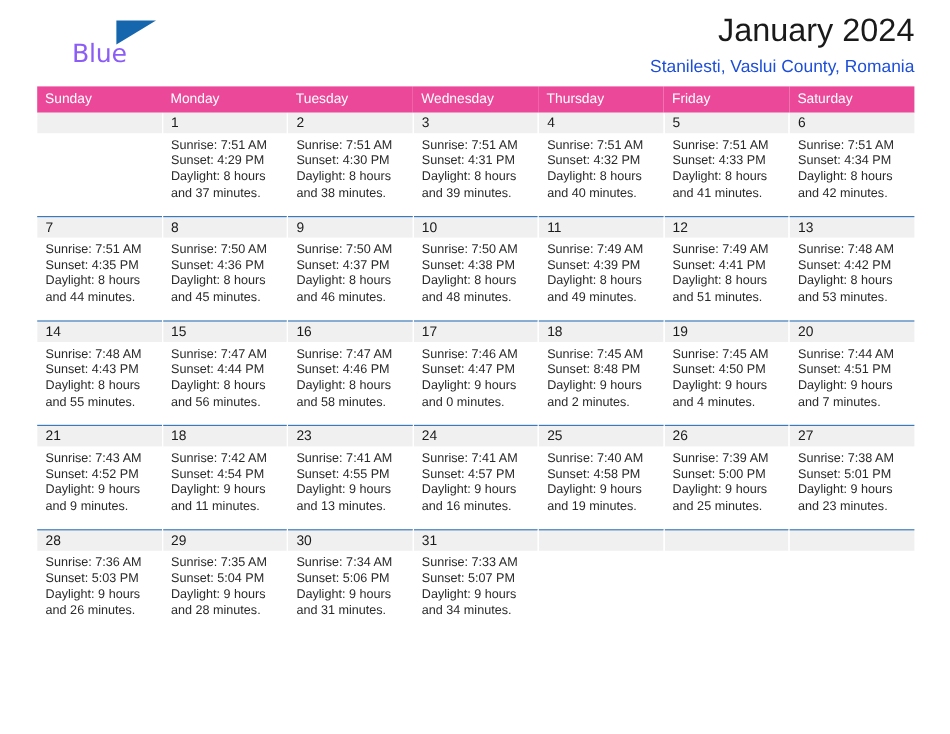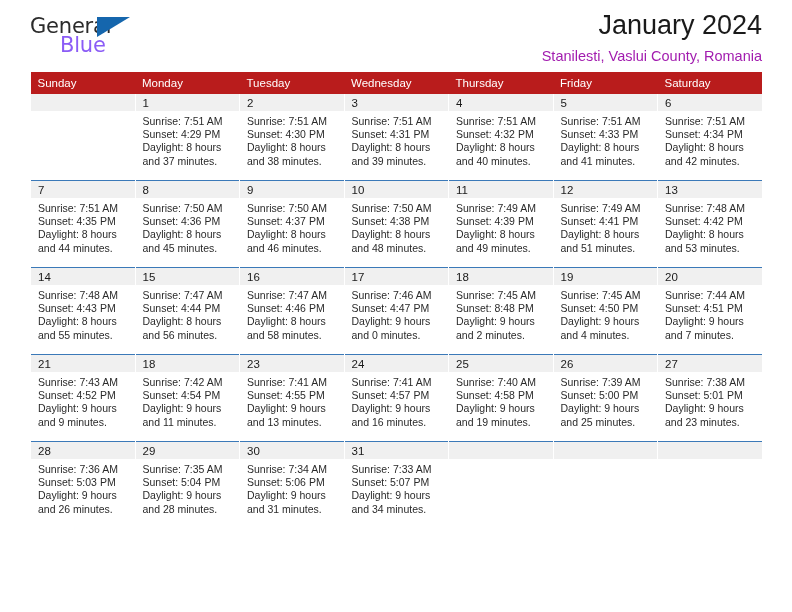--- a/index.html
+++ b/index.html
@@ -70,33 +70,33 @@
   }
   .cal-title {
     font-size: 27px;
     font-weight: normal;
     color: #1a1a1a;
     line-height: 1.15;
     font-family: Liberation Sans, sans-serif;
   }
   .cal-subtitle {
     font-size: 14.5px;
-    color: #a21caf;
+    color: #1d4ed8;
     margin-top: 7px;
     font-family: "Liberation Sans", sans-serif;
   }
 
   
   .calendar {
     width: 732px;
     border-collapse: collapse;
     table-layout: fixed;
   }
   .calendar th {
-    background: #b91c1c;
+    background: #ec4899;
     color: #ffffff;
     font-size: 11.5px;
     font-weight: normal;
     text-align: left;
     padding: 5px 0 5px 7px;
     height: 20px;
     box-sizing: border-box;
     border: none;
   }
   .calendar td {
@@ -132,21 +132,20 @@
   td.blank .cellbody { visibility: hidden; }
 </style>
 </head>
 <body>
 
 <div class="page">
 
   <div class="topbar">
 
     <div class="logo">
-      <span class="logo-general">General</span>
       <span class="logo-tri"></span>
       <span class="logo-blue">Blue</span>
     </div>
 
     <div class="titles">
       <div class="cal-title">January 2024</div>
       <div class="cal-subtitle">Stanilesti, Vaslui County, Romania</div>
     </div>
 
   </div>

